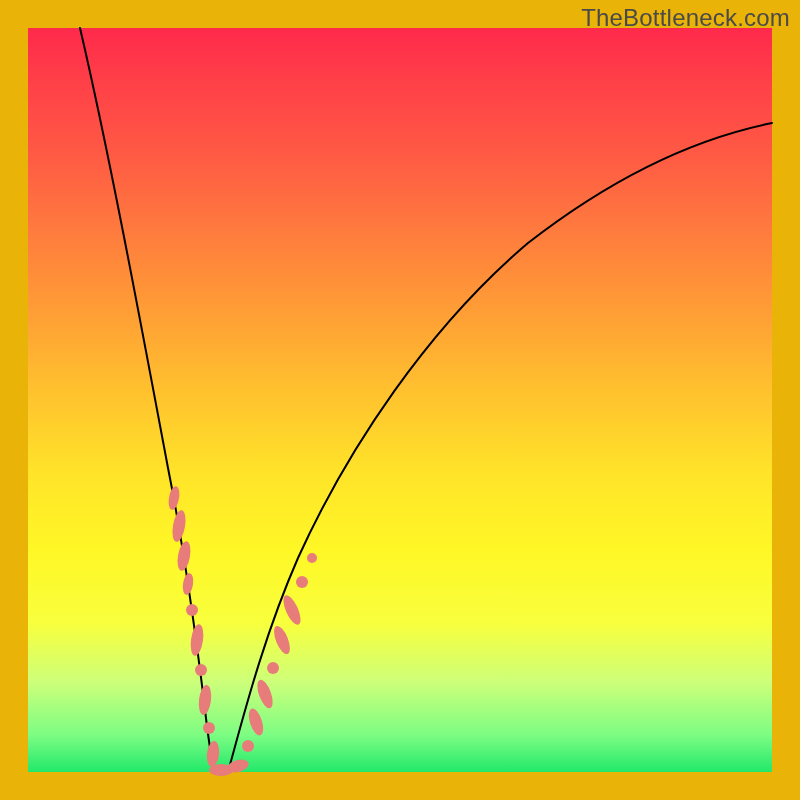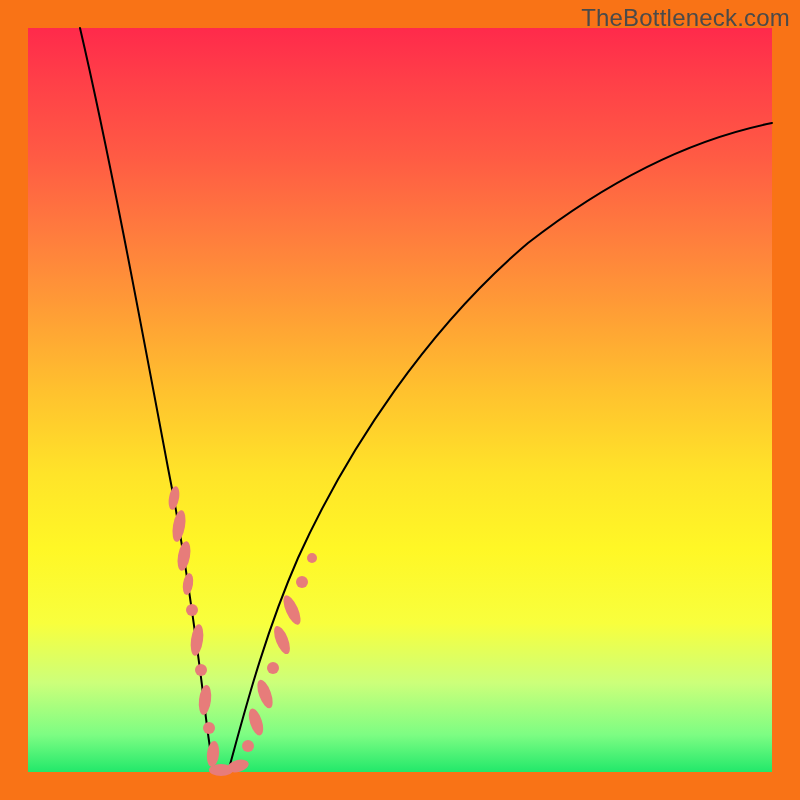--- a/index.html
+++ b/index.html
@@ -10,21 +10,21 @@
     overflow: hidden;
     background: #000;
     font-family: Arial, Helvetica, sans-serif;
   }
   .frame {
     position: absolute;
     left: 0;
     top: 0;
     width: 800px;
     height: 800px;
-    background: #f97316;
+    background: #eab308;
   }
   .plot {
     position: absolute;
     left: 28px;
     top: 28px;
     width: 744px;
     height: 744px;
     background: linear-gradient(to bottom,
       #ff2a4b 0%,
       #ff3f48 7%,

